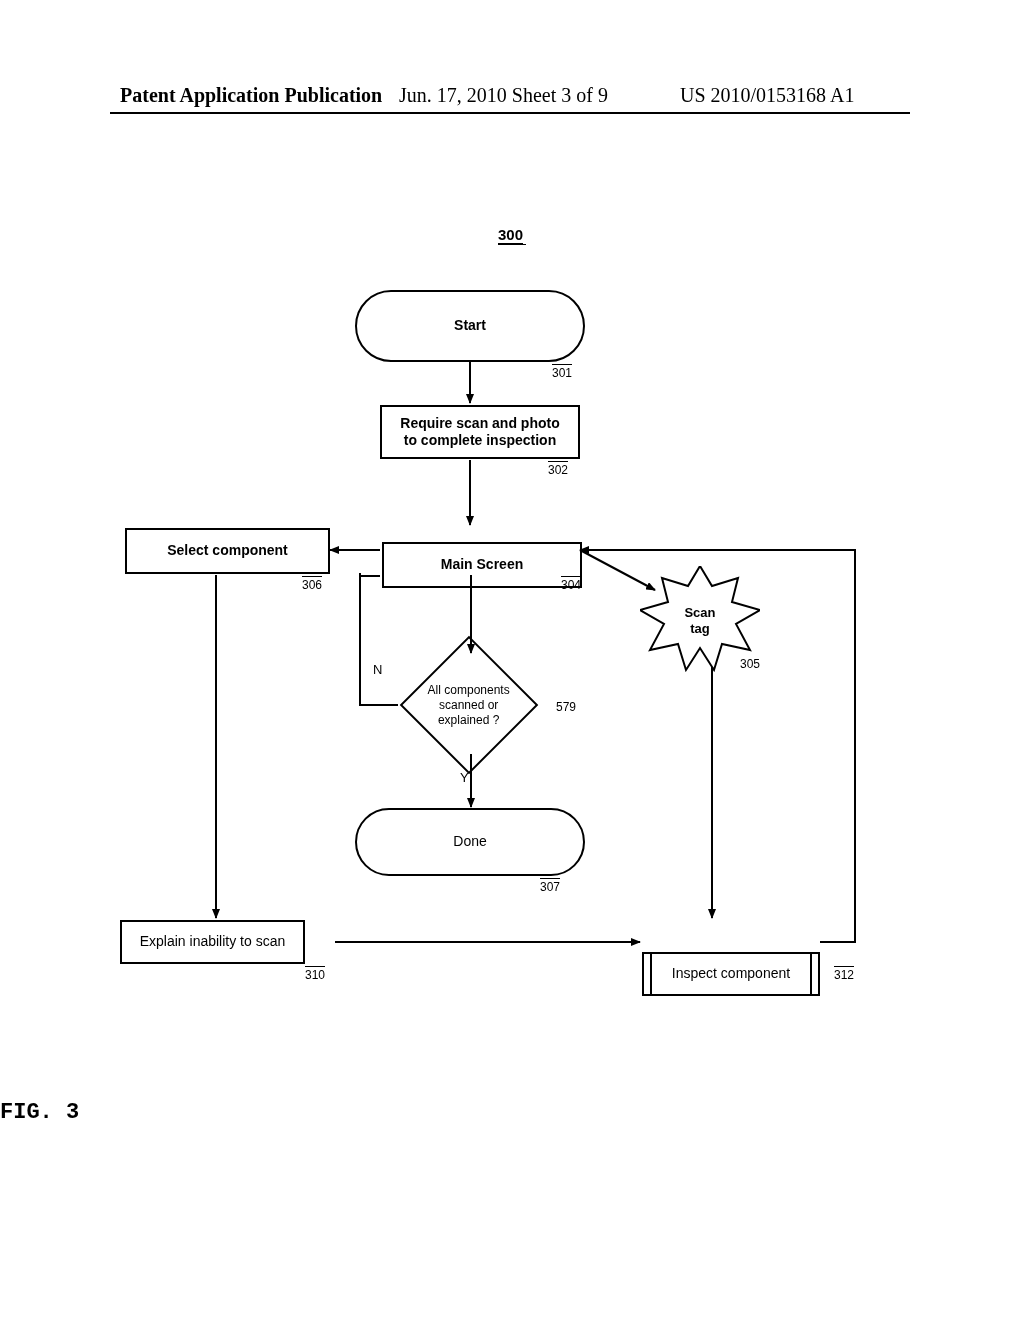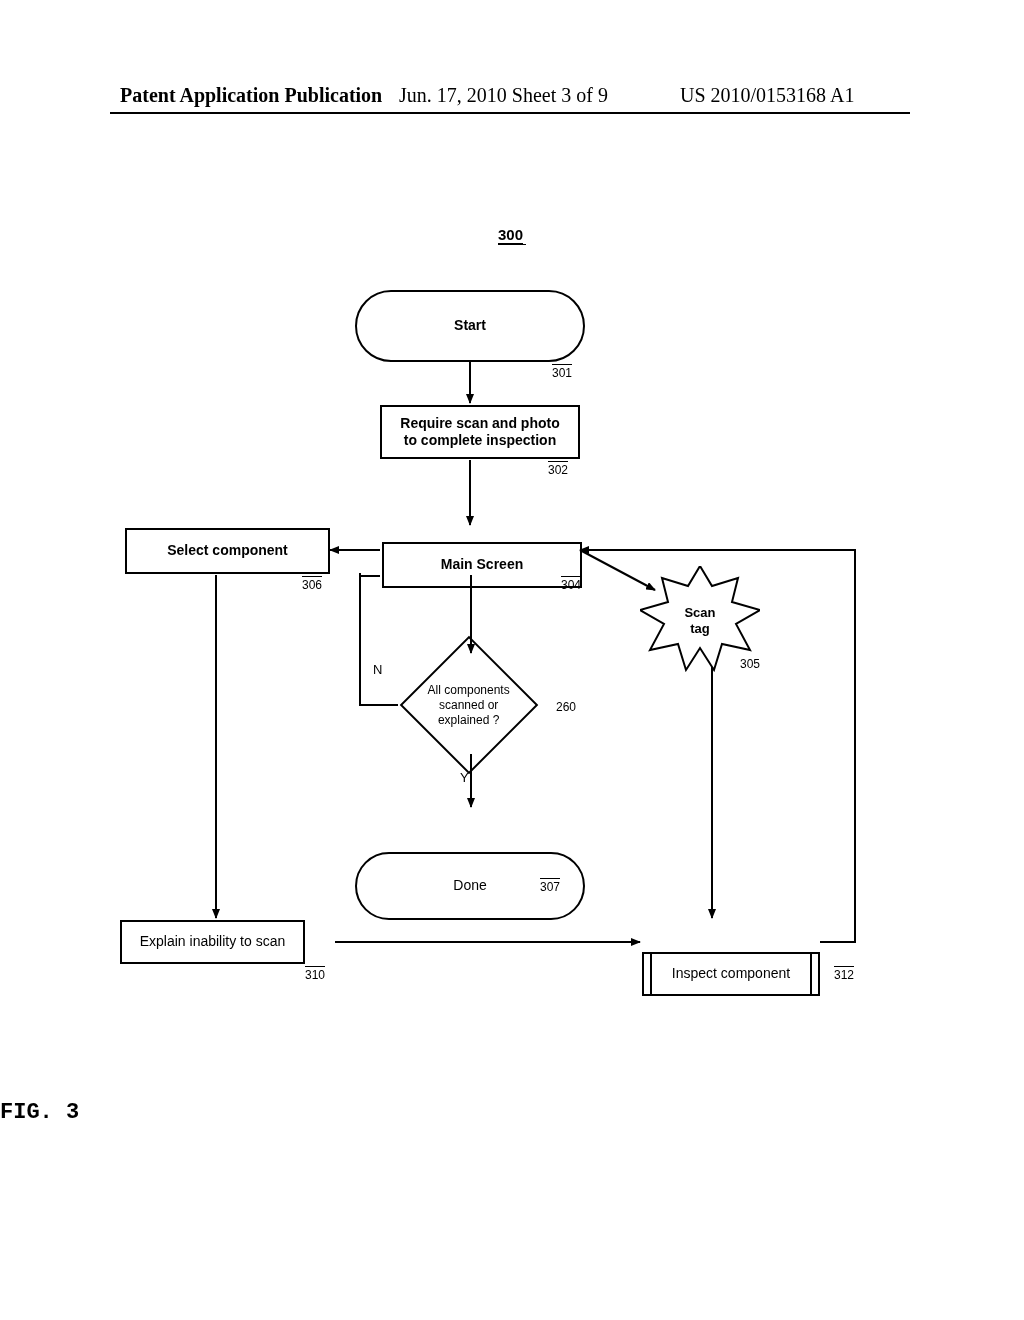--- a/index.html
+++ b/index.html
@@ -216,26 +216,26 @@
     </svg>
     <span class="starburst-text" style="white-space:pre-line;">Scan
 tag</span>
   </div>
   <div class="ref-label" style="left:740px; top:396px; border:none;">305</div>
 
   <div class="shape diamond" style="left:420px; top:396px; width:98px; height:98px;">
     <span>All components scanned
 or explained ?</span>
   </div>
-  <div class="ref-label" style="left:556px; top:439px; border:none;">260</div>
+  <div class="ref-label" style="left:556px; top:439px; border:none;">579</div>
 
   <div class="decision-label" style="left:373px; top:402px;">N</div>
   <div class="decision-label" style="left:460px; top:510px;">Y</div>
 
-  <div class="shape terminator" style="left:355px; top:548px; width:230px; height:68px; font-weight:normal;margin-top:44px;">
+  <div class="shape terminator" style="left:355px; top:548px; width:230px; height:68px; font-weight:normal;">
     <span>Done</span>
   </div>
   <div class="ref-label" style="left:540px; top:618px;">307</div>
 
   <div class="shape process" style="left:120px; top:660px; width:185px; height:44px;">
     <span>Explain inability to scan</span>
   </div>
   <div class="ref-label" style="left:305px; top:706px;">310</div>
 
   <div class="shape subprocess" style="left:642px; top:692px; width:178px; height:44px;">

